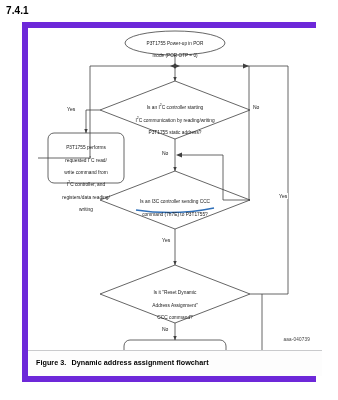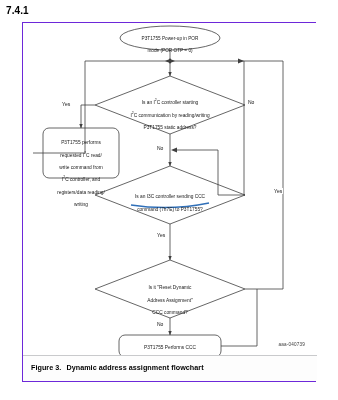--- a/index.html
+++ b/index.html
@@ -18,21 +18,21 @@
     display:flex;align-items:flex-start;gap:9px;
     font-weight:bold;font-size:10px;letter-spacing:.1px;
   }
   .sec-num{font-weight:bold;}
   .sec-title{font-weight:bold;}
 
   
   .fig-frame{
     position:absolute;left:22px;top:22px;
     width:294px;height:360px;
-    border:1px solid #6d28d9;
+    border:6px solid #6d28d9;
     background:#fdfdfd;
     box-sizing:border-box;
   }
   .fig-inner{
     position:absolute;left:0;top:0;width:294px;height:335px;
     background:#fff;
   }
   .fig-caption-bar{
     position:absolute;left:0;bottom:0;width:294px;height:25px;
     border-top:1px solid #c9cacc;background:#fdfdfd;

